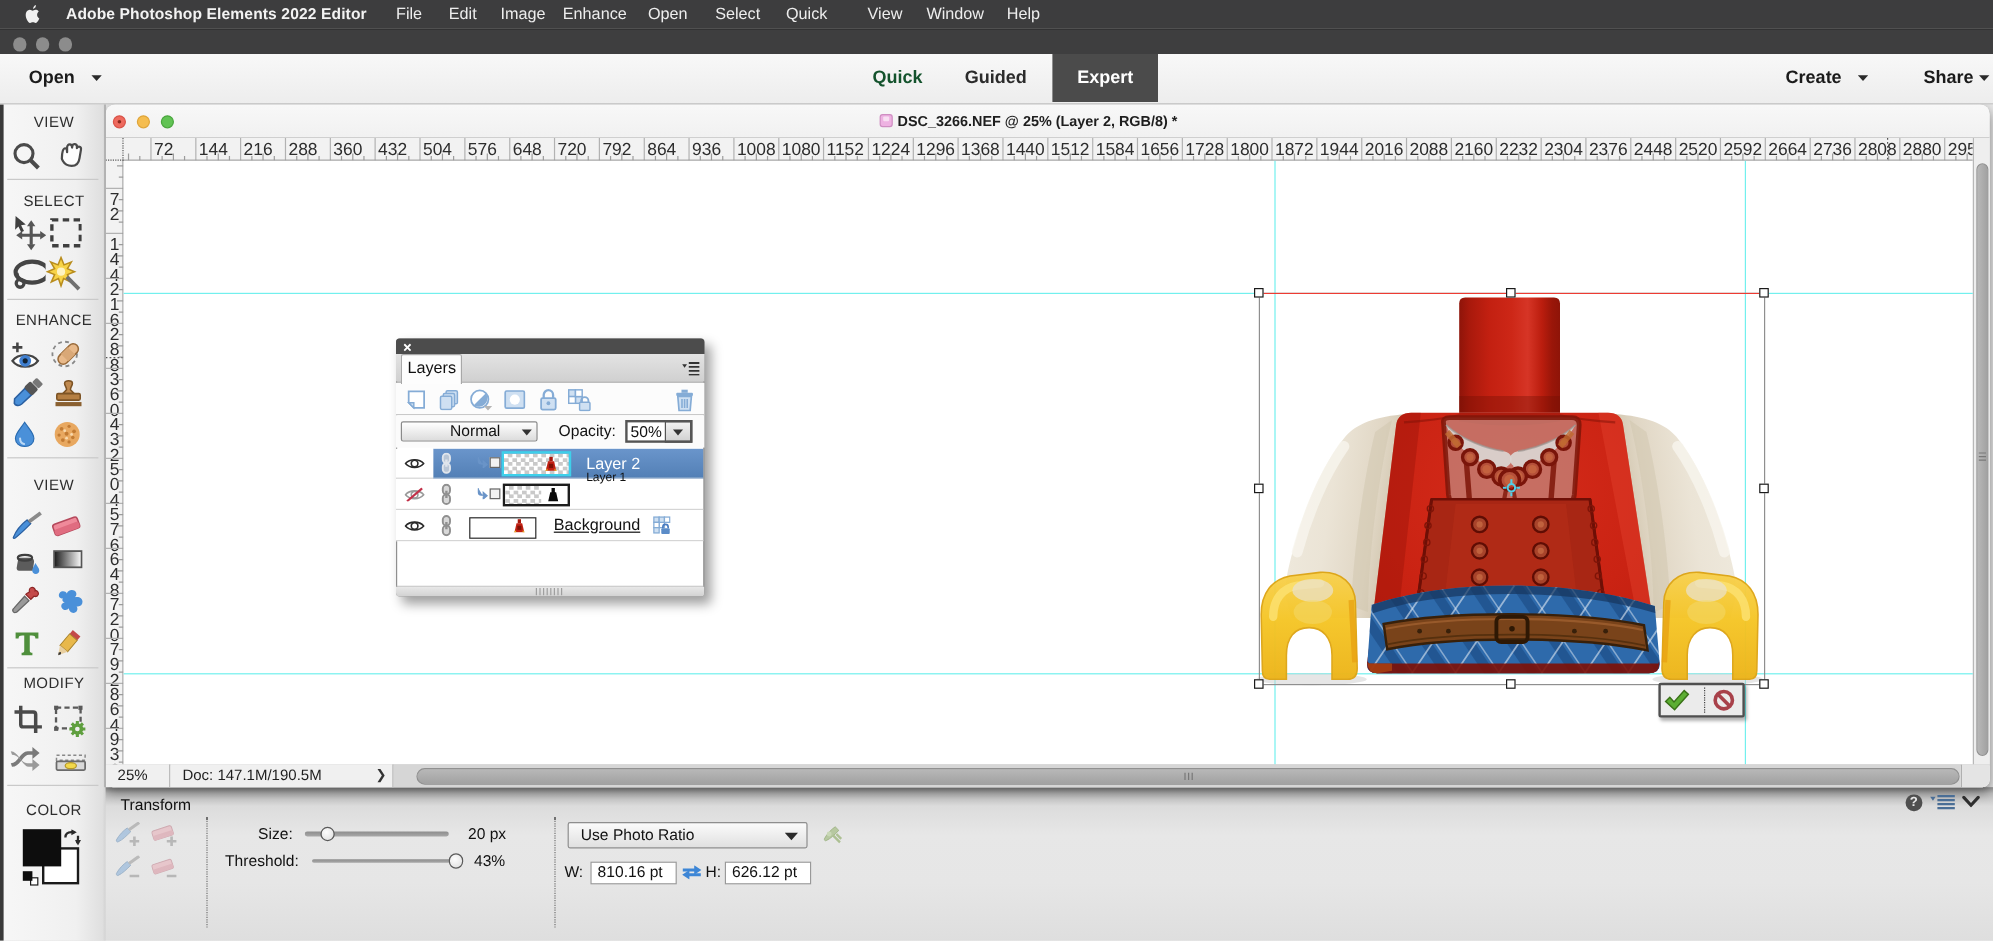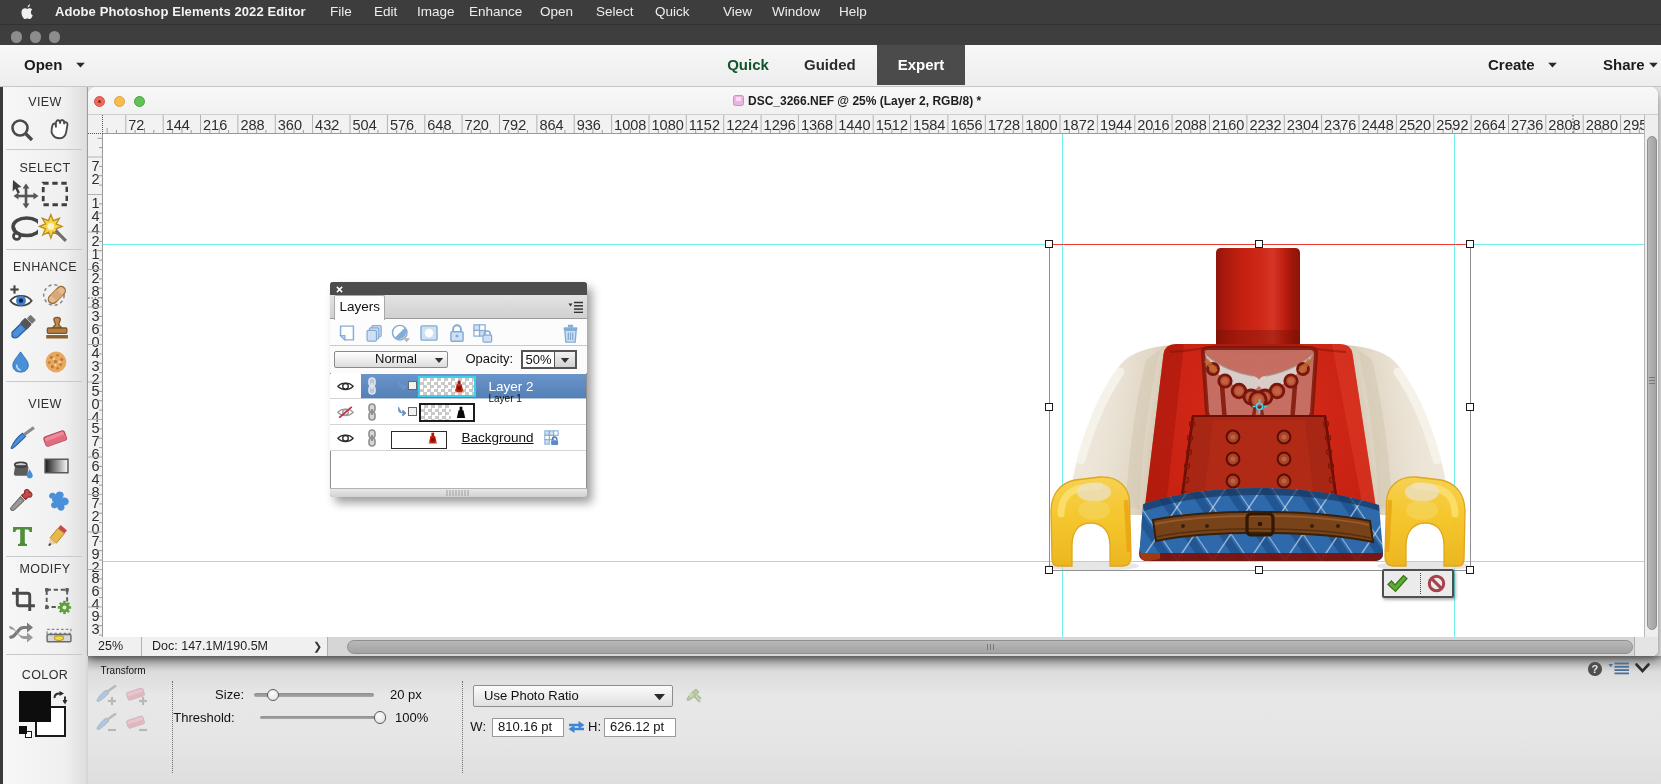--- a/index.html
+++ b/index.html
@@ -929,21 +929,21 @@
         <line x1="2" y1="1" x2="2" y2="7"></line>
         <line x1="5" y1="1" x2="5" y2="7"></line>
         <line x1="8" y1="1" x2="8" y2="7"></line>
         <line x1="11" y1="1" x2="11" y2="7"></line>
         <line x1="14" y1="1" x2="14" y2="7"></line>
         <line x1="17" y1="1" x2="17" y2="7"></line>
         <line x1="20" y1="1" x2="20" y2="7"></line>
         <line x1="23" y1="1" x2="23" y2="7"></line>
       </g>
     </svg>
-    <div class="t" style="left:100.5px;top:663px;width:120px;height:16px;line-height:16px;font-size:10px;color:#111;z-index:21;">Transform</div>
+    <div class="t" style="left:100.5px;top:663px;width:120px;height:16px;line-height:16px;font-size:13px;color:#111;z-index:21;">Transform</div>
     <svg style="left:95px;top:685px;width:24px;height:21px;z-index:21;opacity:0.5;" viewBox="0 0 24 21">
       <path d="M2 15 C4 11 8 7 11 5 L14 8 C11 11 7 15 3.5 16.5 C2.5 17 1.8 16 2 15 Z" fill="#7aa8d8" stroke="#5580aa" stroke-width="0.8"></path>
       <line x1="12.5" y1="6.5" x2="21" y2="0.5" stroke="#909090" stroke-width="2.6"></line>
       <g stroke="#8a8a8a" stroke-width="2.2">
         <line x1="17" y1="12" x2="17" y2="20"></line>
         <line x1="13" y1="16" x2="21" y2="16"></line>
       </g>
     </svg>
     <svg style="left:126px;top:685px;width:24px;height:21px;z-index:21;opacity:0.5;" viewBox="0 0 24 21">
       <g transform="rotate(-18 10 9)">
@@ -966,24 +966,24 @@
         <rect x="1" y="9" width="17" height="4" rx="1.5" fill="#d88a98"></rect>
       </g>
       <line x1="13" y1="17" x2="21" y2="17" stroke="#8a8a8a" stroke-width="2.2"></line>
     </svg>
     <div style="left:172px;top:681px;width:1px;height:92px;border-left:1.6px dotted #707070;z-index:21;"></div>
     <div style="left:462px;top:681px;width:1px;height:92px;border-left:1.6px dotted #707070;z-index:21;"></div>
     <div class="t" style="left:164px;top:687px;width:80px;height:16px;line-height:16px;font-size:13px;color:#111;text-align:right;z-index:21;">Size:</div>
     <div style="left:254px;top:693.2px;width:120px;height:3.6px;background:linear-gradient(180deg,#8e8e8e,#a8a8a8);border-radius:2px;z-index:21;"></div>
     <div style="left:266.8px;top:688.8px;width:12.4px;height:12.4px;background:radial-gradient(circle at 40% 35%,#fdfdfd,#dcdcdc);border:1.5px solid #5a5a5a;border-radius:50%;z-index:22;"></div>
     <div class="t" style="left:390px;top:687px;width:60px;height:16px;line-height:16px;font-size:13px;color:#111;z-index:21;">20 px</div>
-    <div class="t" style="left:159px;top:709.5px;width:90px;height:16px;line-height:16px;font-size:13px;color:#111;text-align:center;z-index:21;">Threshold:</div>
+    <div class="t" style="left:159px;top:709.5px;width:90px;height:16px;line-height:16px;font-size:13px;color:#111;text-align:right;z-index:21;">Threshold:</div>
     <div style="left:260px;top:715.7px;width:121px;height:3.6px;background:linear-gradient(180deg,#8e8e8e,#a8a8a8);border-radius:2px;z-index:21;"></div>
     <div style="left:373.8px;top:711.3px;width:12.4px;height:12.4px;background:radial-gradient(circle at 40% 35%,#fdfdfd,#dcdcdc);border:1.5px solid #5a5a5a;border-radius:50%;z-index:22;"></div>
-    <div class="t" style="left:395px;top:709.5px;width:60px;height:16px;line-height:16px;font-size:13px;color:#111;z-index:21;">100%</div>
+    <div class="t" style="left:395px;top:709.5px;width:60px;height:16px;line-height:16px;font-size:13px;color:#111;z-index:21;">43%</div>
     <div style="left:473px;top:685px;width:200px;height:21.5px;background:linear-gradient(180deg,#fbfbfb,#e0e0e0);border:1px solid #8e8e8e;border-radius:2px;z-index:21;"></div>
     <div class="t" style="left:484px;top:685px;width:160px;height:21.5px;line-height:21.5px;font-size:13px;color:#111;z-index:22;">Use Photo Ratio</div>
     <svg style="left:653px;top:693px;width:13px;height:8px;z-index:22;" viewBox="0 0 13 8">
       <path d="M1 1 L6.5 7.2 L12 1 Z" fill="#2a2a2a"></path>
     </svg>
     <svg style="left:685px;top:687px;width:18px;height:17px;z-index:21;opacity:0.75;" viewBox="0 0 18 17">
 <path d="M2 12 C4 8 8 4 11 2 L14 5 C11 8 7 12 3.5 13.5 C2.5 14 1.8 13 2 12 Z" fill="#a8bf8a" stroke="#8aa468" stroke-width="0.8"></path>
 <path d="M9 9 L15 15 M12 8 L16 12" stroke="#9ab478" stroke-width="2"></path>
 <circle cx="6" cy="8" r="2" fill="#c0d4a6"></circle>
     </svg>

